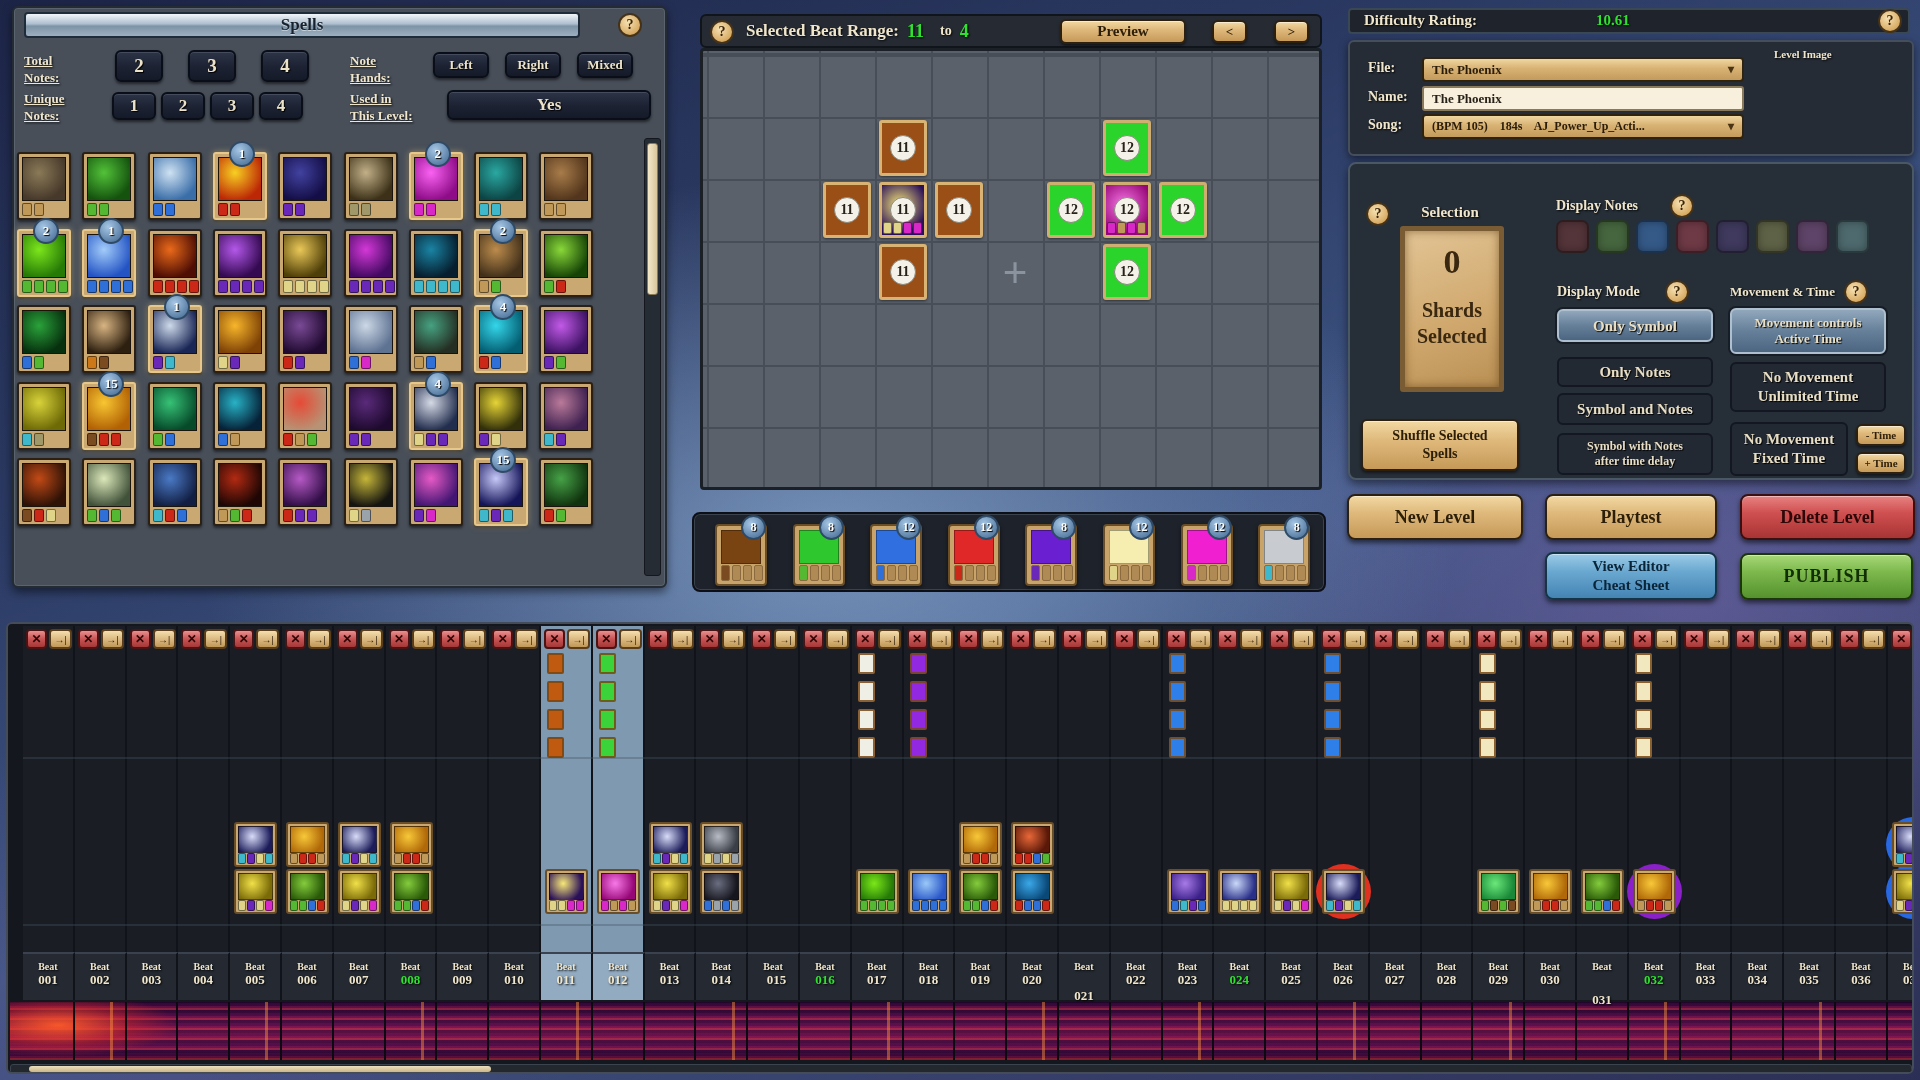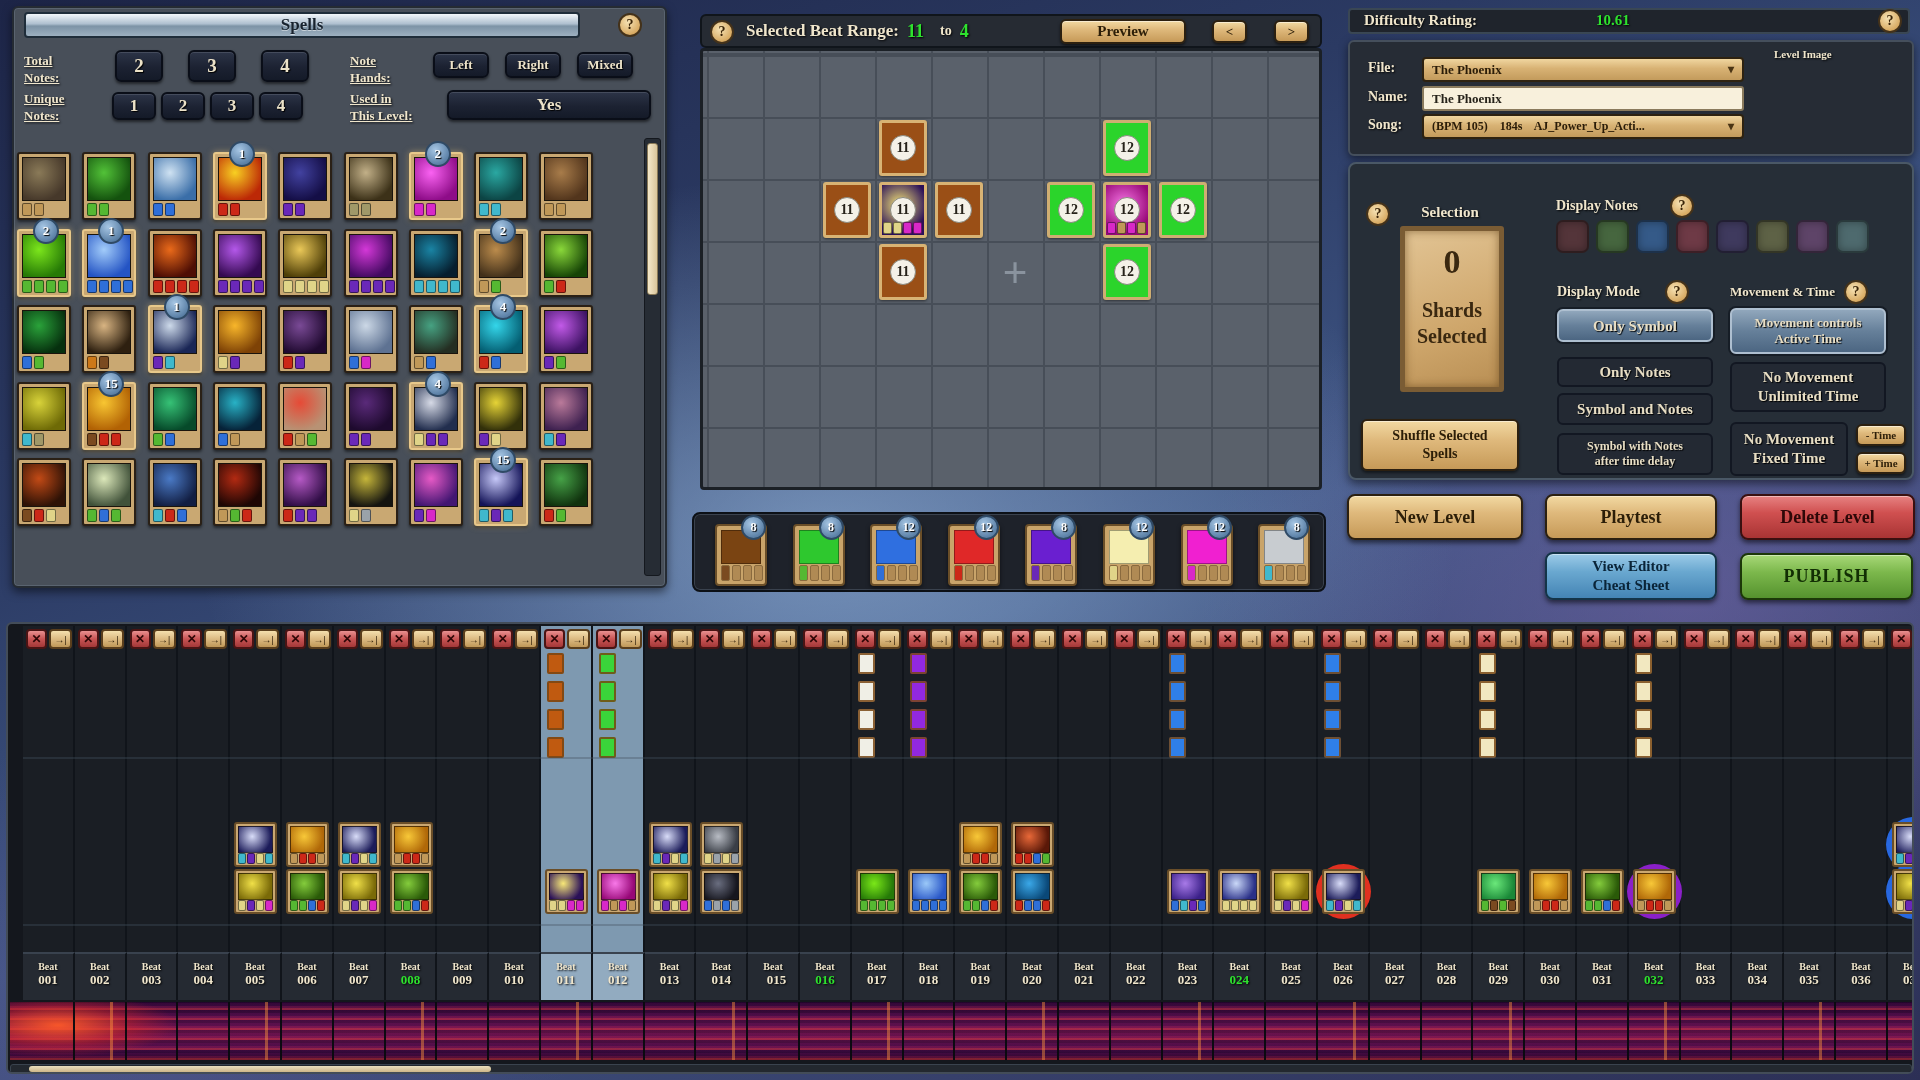--- a/index.html
+++ b/index.html
@@ -1076,21 +1076,21 @@
       <div class="tlabel" style="left: 999.2px; width: 51.8px;">
         <div class="cream" style="font-size: 10px; margin-top: 7px;">Beat</div>
         <div class="cream" style="font-size: 13px;">020</div>
       </div>
       <div class="tcolbody" style="left: 1051px; width: 51.8px;">
         <div class="tx">✕</div>
         <div class="ta">→|</div>
       </div>
       <div class="tlabel" style="left: 1051px; width: 51.8px;">
         <div class="cream" style="font-size: 10px; margin-top: 7px;">Beat</div>
-        <div class="cream" style="font-size: 13px;">021</div>
+        <div class="cream" style="font-size: 13px; margin-top: 16px;">021</div>
       </div>
       <div class="tcolbody" style="left: 1102.8px; width: 51.8px;">
         <div class="tx">✕</div>
         <div class="ta">→|</div>
       </div>
       <div class="tlabel" style="left: 1102.8px; width: 51.8px;">
         <div class="cream" style="font-size: 10px; margin-top: 7px;">Beat</div>
         <div class="cream" style="font-size: 13px;">022</div>
       </div>
       <div class="tcolbody" style="left: 1154.6px; width: 51.8px;">
@@ -1232,21 +1232,21 @@
           <div class="tchips">
             <div class="chip" style="background: rgb(85, 184, 50);"></div>
             <div class="chip" style="background: rgb(85, 184, 50);"></div>
             <div class="chip" style="background: rgb(47, 111, 216);"></div>
             <div class="chip" style="background: rgb(204, 40, 24);"></div>
           </div>
         </div>
       </div>
       <div class="tlabel" style="left: 1569px; width: 51.8px;">
         <div class="cream" style="font-size: 10px; margin-top: 7px;">Beat</div>
-        <div class="cream" style="font-size: 13px;">031</div>
+        <div class="cream" style="font-size: 13px; margin-top: 20px;">031</div>
       </div>
       <div class="tcolbody" style="left: 1620.8px; width: 51.8px;">
         <div class="tx">✕</div>
         <div class="ta">→|</div>
         <div class="tsq" style="top: 27px; background: rgb(242, 232, 192);"></div>
         <div class="tsq" style="top: 55px; background: rgb(242, 232, 192);"></div>
         <div class="tsq" style="top: 83px; background: rgb(242, 232, 192);"></div>
         <div class="tsq" style="top: 111px; background: rgb(242, 232, 192);"></div>
         <div class="ring" style="left: -2px; top: 238px; background: rgb(138, 32, 200);"></div>
         <div class="ticon" style="top: 243px;">

